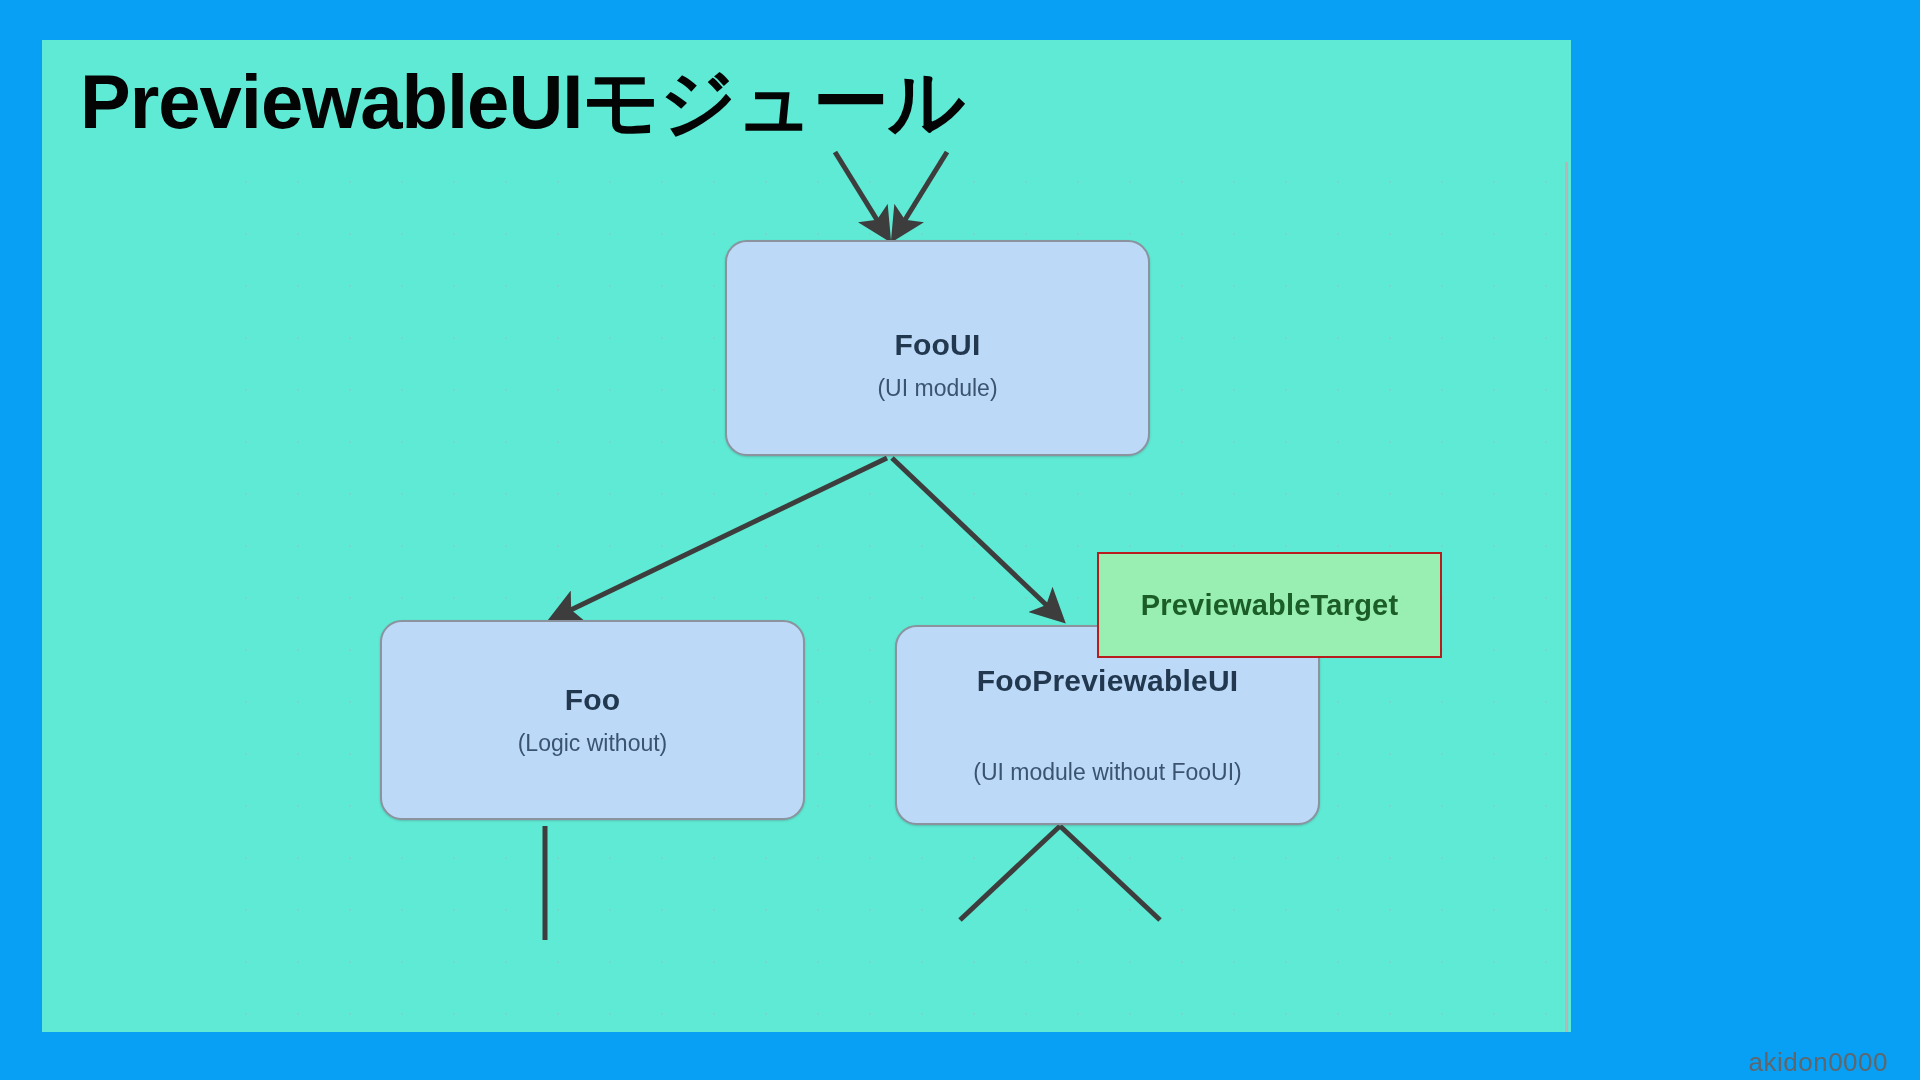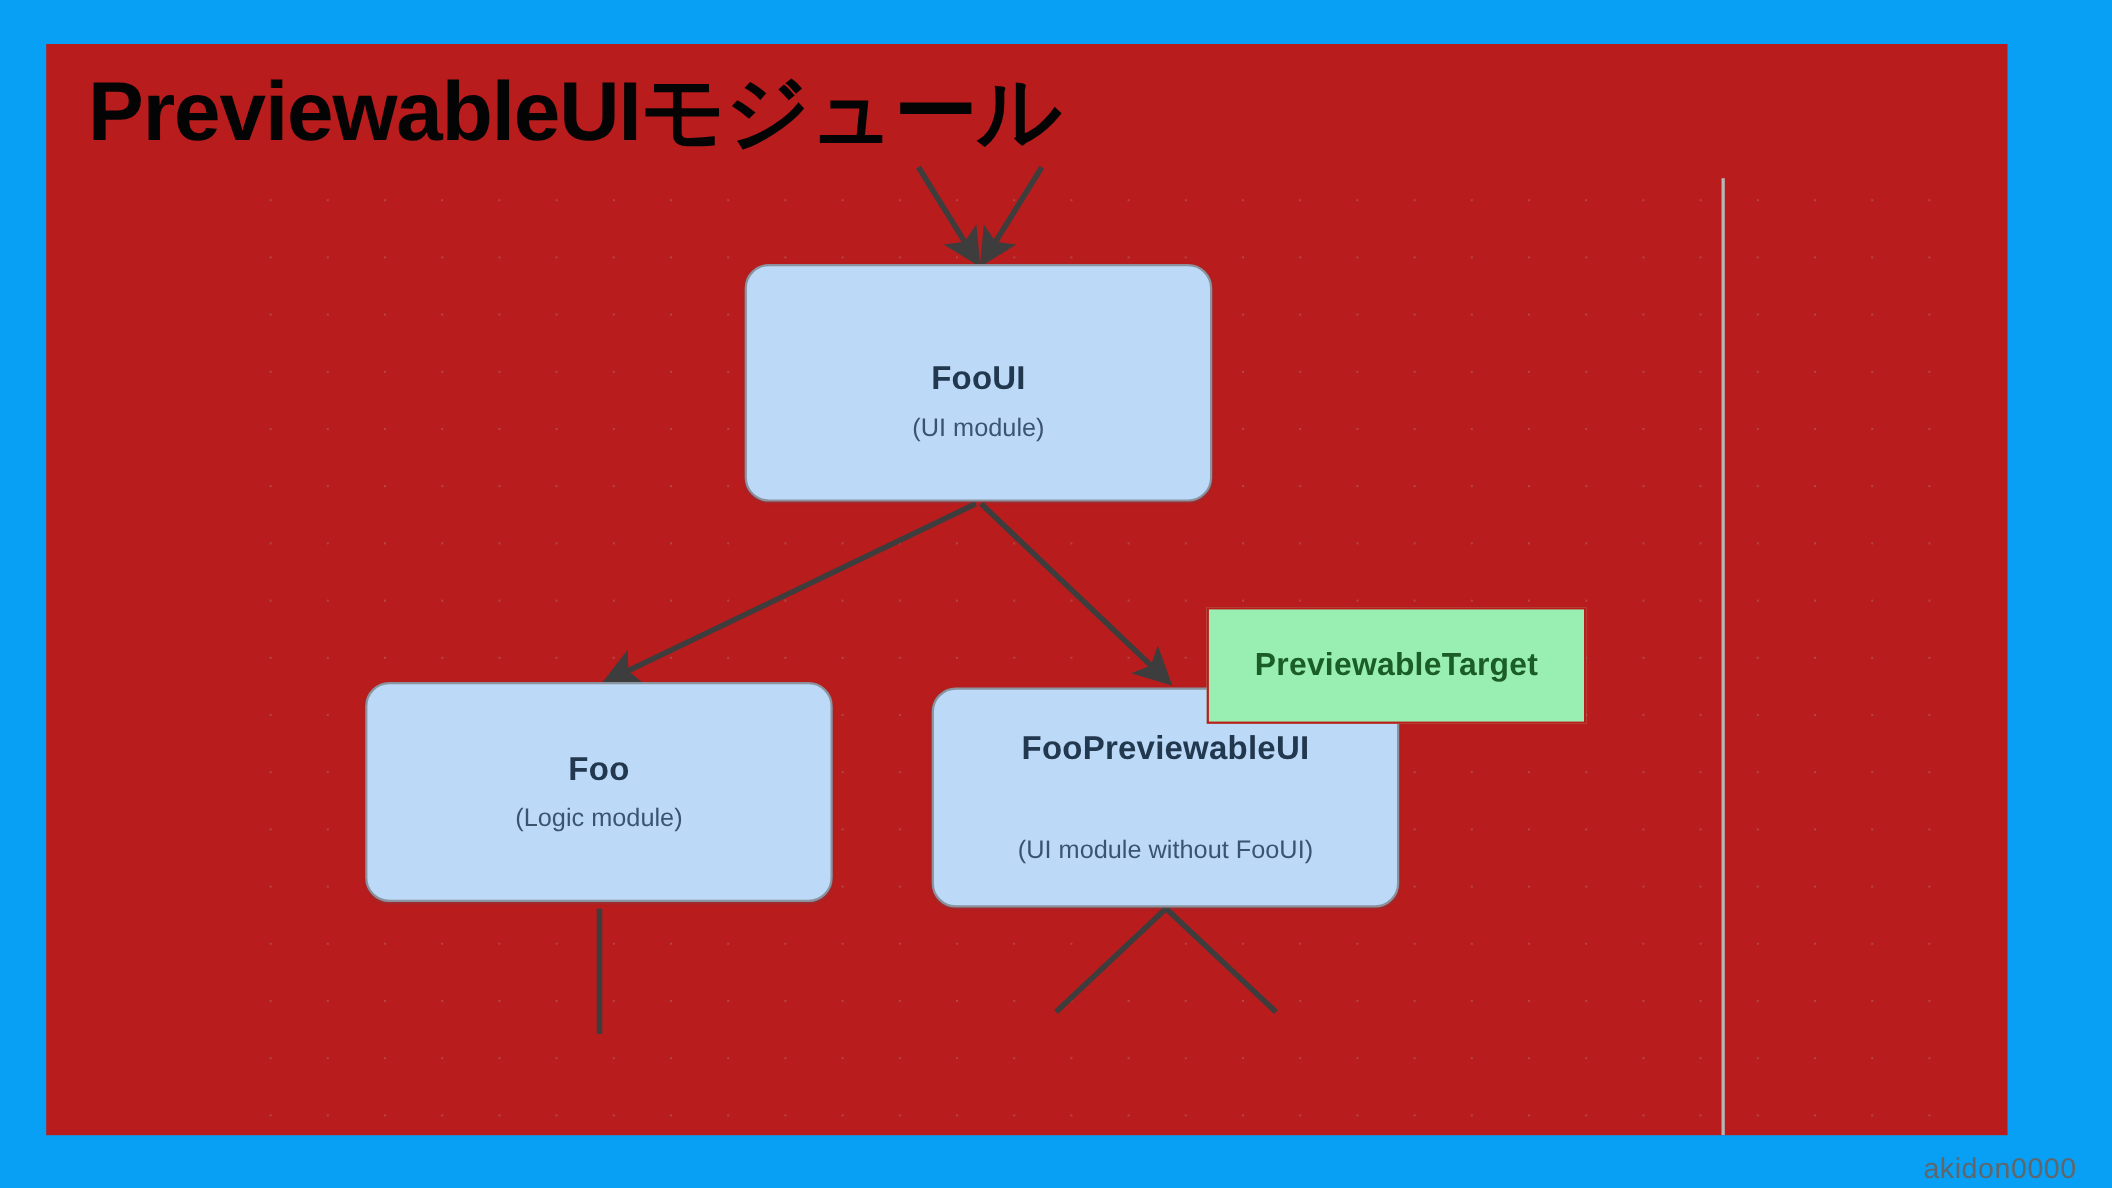--- a/index.html
+++ b/index.html
@@ -14,23 +14,23 @@
     height: 1080px;
     background: #07A0F5;
     overflow: hidden;
     font-family: "Liberation Sans", "DejaVu Sans", sans-serif;
   }
   
   #content-card {
     position: absolute;
     left: 42px;
     top: 40px;
-    width: 1783px;
+    width: 1529px;
     height: 992px;
-    background: #b91c1c;
+    background: #5eead4;
     overflow: hidden;
   }
   
   #page-title {
     position: absolute;
     left: 38px;
     top: 18px;
     font-size: 76px;
     font-weight: bold;
     color: #040404;
@@ -74,20 +74,21 @@
     flex-direction: column;
     align-items: center;
     justify-content: center;
     text-align: center;
   }
   .node.module {
     background: #BDD9F8;
     border: 2.5px solid #8A939E;
     border-radius: 22px;
     box-shadow: 0 1px 2px rgba(80,90,105,0.30);
+    margin-left: 48px;
   }
   .node-title {
     font-size: 30px;
     font-weight: bold;
     color: #22384F;
     letter-spacing: 0.2px;
     line-height: 1.25;
   }
   .node-subtitle {
     font-size: 23px;
@@ -205,21 +206,21 @@
 
       <div id="vertical-divider"></div>
 
       <div id="node-fooui" class="node module">
         <div class="node-title">FooUI</div>
         <div class="node-subtitle">(UI module)</div>
       </div>
 
       <div id="node-foo" class="node module">
         <div class="node-title">Foo</div>
-        <div class="node-subtitle">(Logic module)</div>
+        <div class="node-subtitle">(Logic without)</div>
       </div>
 
       <div id="node-foopreviewableui" class="node module">
         <div class="node-title">FooPreviewableUI</div>
         <div class="node-subtitle">(UI module without FooUI)</div>
       </div>
 
       <div id="node-previewabletarget">
         <div class="tag-label">PreviewableTarget</div>
       </div>

